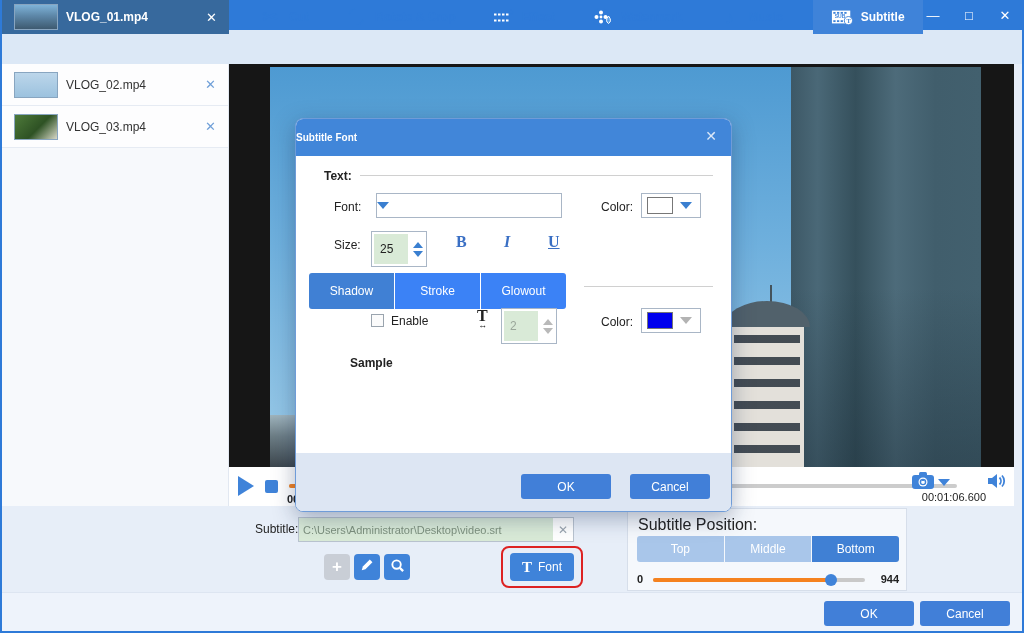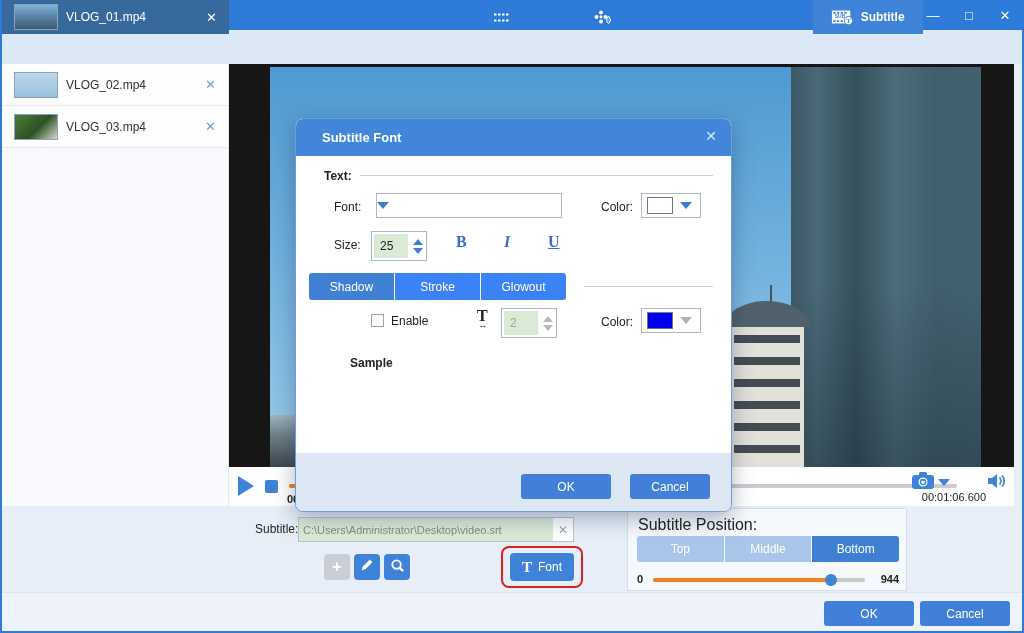--- a/index.html
+++ b/index.html
@@ -11,21 +11,21 @@
   .titlebar .title { color:#fff; font-size:12px; padding-left:14px; }
   .win-controls { position:absolute; right:8px; top:0; height:30px; display:flex; align-items:center; gap:18px; }
   .win-btn { color:#fff; font-size:13px; width:18px; text-align:center; cursor:default; }
 
   
   .toolbar { position:absolute; left:0; top:30px; width:100%; height:34px; background:#dce8f6; display:flex; align-items:stretch; }
   .selected-clip { position:absolute; left:0; top:0; width:227px; height:34px; background:#37699d; display:flex; align-items:center; }
   .clip-thumb { width:44px; height:26px; margin-left:12px; border:1px solid #88a5c0; background:linear-gradient(180deg,#7fb3d8 0%,#5d87a8 45%,#3e5a70 100%); }
   .clip-thumb.sky { background:linear-gradient(180deg,#bcd6ea 0%,#9cc2de 100%); }
   .clip-thumb.trees { background:linear-gradient(135deg,#4e7a3a 0%,#2e5224 55%,#d8d8c8 100%); }
-  .selected-clip .name { color:#fff; font-size:12px; font-weight:normal; margin-left:8px; }
+  .selected-clip .name { color:#fff; font-size:12px; font-weight:bold; margin-left:8px; }
   .selected-clip .close-x { position:absolute; right:12px; color:#fff; font-size:13px; }
   .tools { position:absolute; left:227px; top:0; right:0; height:34px; display:flex; align-items:center; padding-left:30px; gap:36px; }
   .tool { display:flex; align-items:center; gap:8px; color:#2e7ad8; font-size:12px; font-weight:bold; height:34px; }
   .tool .ticon { display:flex; align-items:center; justify-content:center; width:22px; height:22px; }
   .tool.active-tab { background:#3f83d9; color:#fff; padding:16px 18px; margin-left:-6px; }
   .scissors { font-size:18px; line-height:1; }
   .music-note { font-size:19px; line-height:1; }
 
   
   .sidebar { position:absolute; left:0; top:64px; width:227px; height:442px; background:#f7f9fc; border-right:1px solid #e2e8f1; }
@@ -90,40 +90,40 @@
 
   
   .footer { position:absolute; left:0; top:592px; width:100%; height:39px; background:#eef3fb; border-top:1px solid #dde5f1; }
   .btn { display:flex; align-items:center; justify-content:center; background:#417fd8; color:#fff; font-size:12px; border-radius:3px; }
   .footer .ok { position:absolute; right:108px; top:8px; width:90px; height:25px; }
   .footer .cancel { position:absolute; right:12px; top:8px; width:90px; height:25px; }
 
   
   .dialog { position:absolute; left:293px; top:118px; width:437px; height:394px; background:#fff; border:1px solid #6f9cd8; border-radius:8px; box-shadow:0 6px 22px rgba(20,40,80,.35); overflow:hidden; }
   .dlg-head { position:absolute; left:0; top:0; width:100%; height:37px; background:#4186d9; display:flex; align-items:center; }
-  .dlg-title { color:#fff; font-size:13px; font-weight:bold; padding-left:26px; }
+  .dlg-title { color:#fff; font-size:10px; font-weight:bold; padding-left:0; }
   .dlg-close { position:absolute; right:14px; top:9px; color:#dce8f8; font-size:14px; }
   .dlg-label { position:absolute; font-size:12px; color:#222; }
   .bold { font-weight:bold; }
   .sec-line { position:absolute; height:1px; background:#d0d0d0; }
   .combo { position:absolute; height:25px; background:#fff; border:1px solid #a9b6c6; display:flex; align-items:center; }
   .combo .val { flex:1; font-family:"Liberation Serif",serif; font-size:13px; color:#111; padding-left:8px; }
   .tri-down { width:0; height:0; border-left:6px solid transparent; border-right:6px solid transparent; border-top:7px solid #3a7fd0; margin-right:8px; }
   .tri-down.gray { border-top-color:#b3b3b3; }
   .swatch { width:26px; height:17px; border:1px solid #777; margin-left:5px; }
-  .spinner { position:absolute; height:30px; border:1px solid #a9b6c6; background:#fff; display:flex; }
+  .spinner { position:absolute; height:36px; border:1px solid #a9b6c6; background:#fff; display:flex; }
   .spin-val { width:34px; background:#d9ead7; font-size:12px; color:#222; display:flex; align-items:center; padding-left:6px; margin:2px; }
   .spin-arrows { width:16px; display:flex; flex-direction:column; align-items:center; justify-content:center; gap:3px; }
   .sa-up { width:0; height:0; border-left:5px solid transparent; border-right:5px solid transparent; border-bottom:6px solid #3a7fd0; }
   .sa-dn { width:0; height:0; border-left:5px solid transparent; border-right:5px solid transparent; border-top:6px solid #3a7fd0; }
   .spinner.disabled .spin-val { color:#9aa79a; }
   .spinner.disabled .sa-up { border-bottom-color:#b9b9b9; }
   .spinner.disabled .sa-dn { border-top-color:#b9b9b9; }
   .biu { position:absolute; font-family:"Liberation Serif",serif; color:#3a6fc4; font-size:16px; font-weight:bold; }
-  .tabs { position:absolute; left:7px; top:154px; display:flex; width:263px; height:27px;padding-left:6px; }
+  .tabs { position:absolute; left:7px; top:154px; display:flex; width:263px; height:36px;padding-left:6px; }
   .tab { flex:1; display:flex; align-items:center; justify-content:center; color:#fff; font-size:12px; background:#3b82f6; border-right:1px solid #fff; }
   .tab:first-child { border-radius:3px 0 0 3px; }
   .tab:last-child { border-radius:0 3px 3px 0; border-right:none; }
   .tab.active { background:#4080d4; }
   .checkbox { position:absolute; width:13px; height:13px; border:1px solid #9aa4ae; background:#fbfbfb; }
   .ticon-t { position:absolute; font-family:"Liberation Serif",serif; font-weight:bold; color:#222; font-size:16px; line-height:12px; text-align:center; }
   .ticon-t .arr { display:block; font-size:9px; line-height:6px; letter-spacing:-1px; }
   .sample-box { position:absolute; left:75px; top:257px; width:328px; height:60px; background:#ececec; border:1px solid #c6c6c6; display:flex; align-items:center; justify-content:center; }
   .sample-text { font-family:"Liberation Serif",serif; font-size:26px; color:#f5f5f5; text-shadow:1px 1px 1px #b5b5b5, -1px -1px 1px #cfcfcf; letter-spacing:1px; }
   .dlg-foot { position:absolute; left:0; top:334px; width:100%; height:60px; background:#dde6f3; }

